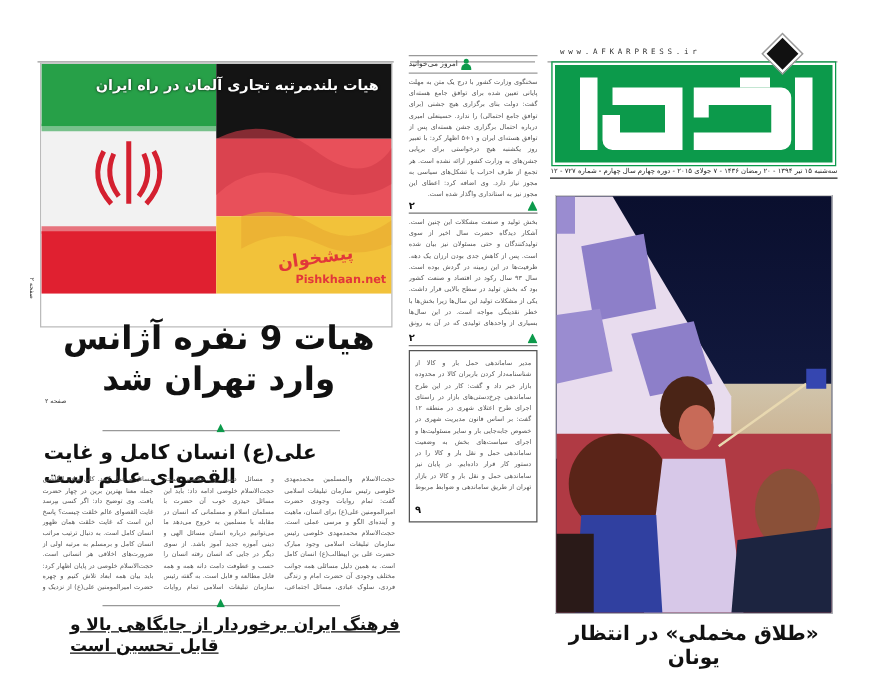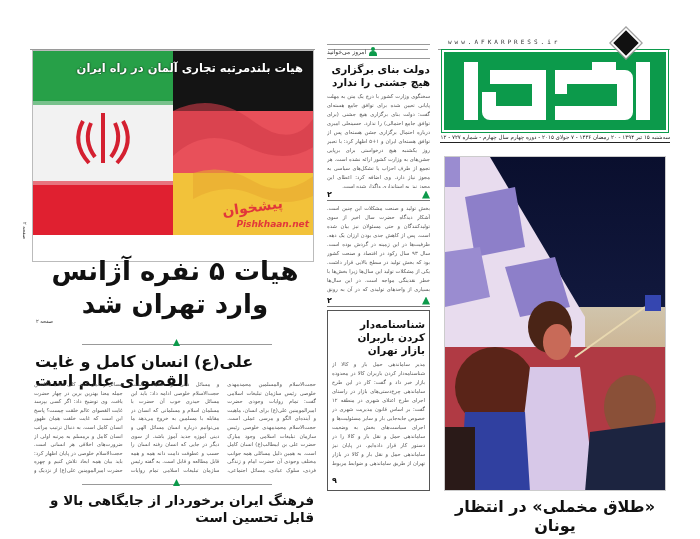--- a/index.html
+++ b/index.html
@@ -32,34 +32,34 @@
   .mid-body { font-size: 5.2px; line-height: 9px; color: #555; text-align: justify; direction: rtl; margin-top: 3px; }
   .mid-foot { display: flex; justify-content: space-between; align-items: center; border-bottom: 1px solid #777; margin-top: 2px; padding-bottom: 1px; }
   .page-num { font-size: 8px; font-weight: bold; }
   .leaf-icon { width: 8px; height: 8px; background: #0c9a4b; clip-path: polygon(50% 0, 100% 100%, 0 100%); }
   #mid-box { border: 1px solid #555; padding: 3px 4px; margin-top: 3px; }
 
   
   #left-photo { position: absolute; left: 32px; top: 50px; width: 282px; height: 212px; border: 1px solid #bbb; overflow: hidden; }
   #left-photo-title { position: absolute; right: 10px; top: 10px; color: #fff; font-weight: bold; font-size: 11.5px; text-shadow: 0 0 2px #000; z-index: 3; direction: rtl; }
   #left-watermark-fa { position: absolute; right: 30px; top: 148px; color: #e2373a; font-size: 14px; font-weight: bold; z-index: 3; transform: rotate(-8deg); }
-  #left-watermark { position: absolute; right: 4px; top: 168px; color: #e2373a; font-size: 9px; font-weight: bold; font-style: italic; z-index: 3; }
+  #left-watermark { position: absolute; right: 4px; top: 168px; color: #e2373a; font-size: 9px; font-weight: bold; z-index: 3; }
   #left-page-ref-1 { position: absolute; left: 22px; top: 222px; font-size: 5px; color: #333; writing-mode: vertical-rl; }
 
   #lead-headline { position: absolute; left: 40px; top: 255px; width: 270px; text-align: center; font-weight: bold; font-size: 26px; line-height: 33px; direction: rtl; }
   #left-page-ref-2 { position: absolute; left: 36px; top: 318px; font-size: 5px; color: #333; }
 
   .sep { position: absolute; height: 1px; background: #999; }
   .sep-icon { position: absolute; width: 7px; height: 7px; background: #0c9a4b; clip-path: polygon(50% 0, 100% 100%, 0 100%); }
 
   #story2-head { position: absolute; left: 35px; top: 352px; width: 280px; text-align: left; font-weight: bold; font-size: 16px; direction: rtl; }
   #story2-cols { position: absolute; left: 34px; top: 380px; width: 282px; height: 96px; display: flex; flex-direction: row-reverse; gap: 8px; }
   .body-col { flex: 1; font-size: 5.2px; line-height: 8.6px; color: #555; text-align: justify; direction: rtl; overflow: hidden; }
 
-  #story3-head { position: absolute; left: 44px; top: 492px; width: 270px; text-align: right; font-weight: bold; font-size: 13.5px; line-height: 17px; direction: rtl; }
+  #story3-head { position: absolute; left: 56px; top: 492px; width: 270px; text-align: left; font-weight: bold; font-size: 13.5px; line-height: 17px; direction: rtl; text-decoration: underline; }
 </style>
 </head>
 <body>
 
 <div class="rule" style="left:30px; top:49px; width:285px;"></div>
 <div class="rule" style="left:328px; top:49px; width:100px;"></div>
 <div class="rule" style="left:438px; top:49px; width:232px;"></div>
 
 <div id="masthead">
   <div id="mast-url">www.AFKARPRESS.ir</div>
@@ -117,38 +117,36 @@
 </div>
 <div id="lead-caption" class="rtl">«طلاق مخملی» در انتظار یونان</div>
 
 <div id="mid-col">
   <div class="mid-tag rtl">
     <span class="person-icon"></span>
     <span>امروز می‌خوانید</span>
   </div>
 
   <div>
-    <div class="mid-head rtl">دولت بنای برگزاری هیچ جشنی را ندارد</div>
     <div class="mid-body" style="height:96px; overflow:hidden;">سخنگوی وزارت کشور با درج یک متن به مهلت پایانی تعیین شده برای توافق جامع هسته‌ای گفت: دولت بنای برگزاری هیچ جشنی (برای توافق جامع احتمالی) را ندارد. حسینعلی امیری درباره احتمال برگزاری جشن هسته‌ای پس از توافق هسته‌ای ایران و ۱+۵ اظهار کرد: با تعبیر روز یکشنبه هیچ درخواستی برای برپایی جشن‌های به وزارت کشور ارائه نشده است. هر تجمع از طرف احزاب یا تشکل‌های سیاسی به مجوز نیاز دارد. وی اضافه کرد: اعطای این مجوز نیز به استانداری واگذار شده است.</div>
     <div class="mid-foot">
       <span class="page-num">۲</span>
       <span class="leaf-icon"></span>
     </div>
   </div>
 
   <div>
     <div class="mid-body" style="height:90px; overflow:hidden;">بخش تولید و صنعت مشکلات این چنین است. آشکار دیدگاه حضرت سال اخیر از سوی تولیدکنندگان و حتی مسئولان نیز بیان شده است. پس از کاهش جدی بودن ارزان یک دهه. ظرفیت‌ها در این زمینه در گردش بوده است. سال ۹۳ سال رکود در اقتصاد و صنعت کشور بود که بخش تولید در سطح بالایی قرار داشت. یکی از مشکلات تولید این سال‌ها زیرا بخش‌ها با خطر نقدینگی مواجه است. در این سال‌ها بسیاری از واحدهای تولیدی که در آن به رونق درآمد پرداخته شدند. بخش صنعتی از مسایل حاصل نقشه با کنترل جلوگیری اتخاذ شد.</div>
     <div class="mid-foot">
       <span class="page-num">۲</span>
       <span class="leaf-icon"></span>
     </div>
   </div>
 
   <div id="mid-box">
-    <div class="mid-head rtl">شناسنامه‌دار کردن باربران بازار تهران</div>
     <div class="mid-body" style="height:108px; overflow:hidden;">مدیر ساماندهی حمل بار و کالا از شناسنامه‌دار کردن باربران کالا در محدوده بازار خبر داد و گفت: کار در این طرح ساماندهی چرخ‌دستی‌های بازار در راستای اجرای طرح اعتلای شهری در منطقه ۱۲ گفت: بر اساس قانون مدیریت شهری در خصوص جابه‌جایی بار و سایر مسئولیت‌ها و اجرای سیاست‌های بخش به وضعیت ساماندهی حمل و نقل بار و کالا را در دستور کار قرار داده‌ایم. در پایان نیز ساماندهی حمل و نقل بار و کالا در بازار تهران از طریق ساماندهی و ضوابط مربوط به کارهای موتورسیکلت سواران و عابران پیاده در منطقه ۱۲ اجرایی شود.</div>
     <div style="text-align:left;">
       <span class="page-num">۹</span>
     </div>
   </div>
 </div>
 
 <div id="left-photo">
   <svg width="282" height="184" viewBox="0 0 282 184">
 
@@ -171,21 +169,21 @@
     <rect x="140" y="122" width="142" height="62" fill="#f2c23a"></rect>
     <path d="M140 60 q40 -20 80 10 t62 -5 v30 q-30 20 -70 0 t-72 10 z" fill="#d03a48" opacity="0.6"></path>
     <path d="M160 122 q30 -10 60 8 t62 -6 v20 q-30 14 -60 0 t-62 4 z" fill="#e8a830" opacity="0.6"></path>
   </svg>
   <div id="left-photo-title">هیات بلندمرتبه تجاری آلمان در راه ایران</div>
   <div id="left-watermark-fa">پیشخوان</div>
   <div id="left-watermark">Pishkhaan.net</div>
 </div>
 <div id="left-page-ref-1">صفحه ۲</div>
 
-<div id="lead-headline">هیات ۵ نفره آژانس وارد تهران شد</div>
+<div id="lead-headline">هیات 9 نفره آژانس وارد تهران شد</div>
 <div id="left-page-ref-2">صفحه ۲</div>
 
 <div class="sep" style="left:82px; top:344px; width:190px;"></div>
 <div class="sep-icon" style="left:173px; top:339px;"></div>
 
 <div id="story2-head">علی(ع) انسان کامل و غایت القصوای عالم است</div>
 <div id="story2-cols">
   <div class="body-col">حجت‌الاسلام والمسلمین محمدمهدی خلوصی رئیس سازمان تبلیغات اسلامی گفت: تمام روایات وجودی حضرت امیرالمومنین علی(ع) برای انسان، ماهیت و آینده‌ای الگو و مرسی عملی است. حجت‌الاسلام محمدمهدی خلوصی رئیس سازمان تبلیغات اسلامی وجود مبارک حضرت علی بن ابیطالب(ع) انسان کامل است. به همین دلیل مسائلی همه جوانب مختلف وجودی آن حضرت امام و زندگی فردی، سلوک عبادی، مسائل اجتماعی، نحوه حکومت و اداره مسلمین مختلف باید توسط لیستی تمام ابعاد مطالعه</div>
   <div class="body-col">و مسائل دینی و حکمت است. حجت‌الاسلام خلوصی ادامه داد: باید این مسائل حیدری خوب آن حضرت با مسلمان اسلام و مسلمانی که انسان در مقابله با مسلمین به خروج می‌دهد ما می‌توانیم درباره انسان مسائل الهی و دینی آموزه جدید آموز باشد. از سوی دیگر در جایی که انسان رفته انسان را حسب و عطوفت دامت دانه همه و همه قابل مطالعه و قابل است. به گفته رئیس سازمان تبلیغات اسلامی تمام روایات وجودی حضرت امیرالمومنین علی(ع) برای انسان مقامی و آینده الگو و مرسی عملی است. این آن است که انسان در مقابله تمامی آن</div>
   <div class="body-col">مسائل و عمل کنند. کلی ساده انگاشتن جمله معنا بهترین برین در چهار حضرت یافت. وی توضیح داد: اگر کسی بپرسد غایت القصوای عالم خلقت چیست؟ پاسخ این است که غایت خلقت همان ظهور انسان کامل است. به دنبال ترتیب مراتب انسان کامل و برمسلم به مرتبه اولی از ضرورت‌های اخلاقی هر انسانی است. حجت‌الاسلام خلوصی در پایان اظهار کرد: باید بیان همه ابعاد تلاش کنیم و چهره حضرت امیرالمومنین علی(ع) از نزدیک و به دنیا معرفی کنیم تا انسان‌ها در این سنت و جان تبلیغ کنند.</div>

